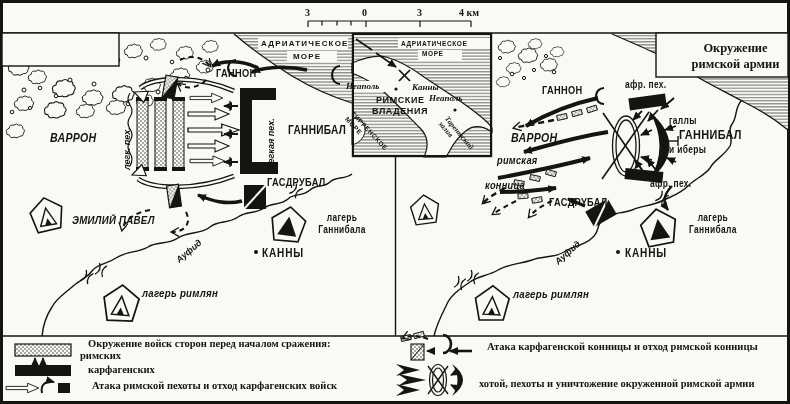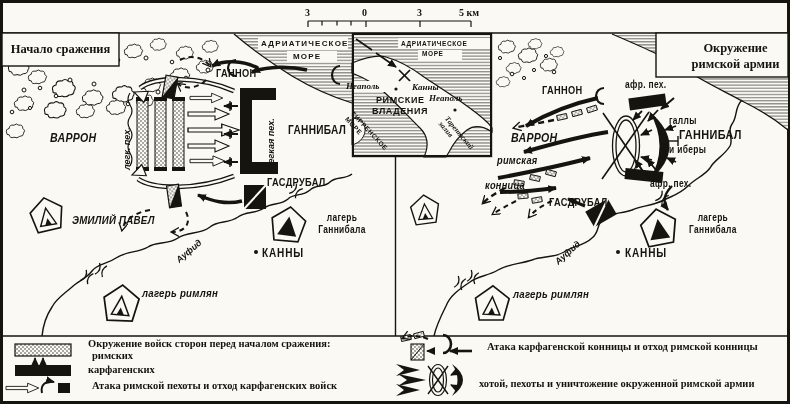--- a/index.html
+++ b/index.html
@@ -347,23 +347,22 @@
     <line x1="448" y1="366" x2="428" y2="394" stroke="#15140f" stroke-width="1.4"></line>
     <path d="M452,364 Q474,380 452,396 Q463,380 452,364 Z" fill="#15140f"></path>
     <line x1="459" y1="371" x2="451" y2="375" stroke="#15140f" stroke-width="1.5" marker-end="url(#mb)"></line>
     <line x1="459" y1="389" x2="451" y2="385" stroke="#15140f" stroke-width="1.5" marker-end="url(#mb)"></line>
   </g>
 </svg>
 
 <div class="lab num" style="left:305px;top:7px">3</div>
 <div class="lab num" style="left:362px;top:7px">0</div>
 <div class="lab num" style="left:417px;top:7px">3</div>
-<div class="lab num" style="left:459px;top:7px">5 км</div>
-
-<div class="lab ttl" style="left:2px;top:42px;width:117px">Начало сражения</div>
+<div class="lab num" style="left:459px;top:7px">4 км</div>
+
 <div class="lab ttl blk" style="left:656px;top:40px;width:159px;line-height:16px">
   <span>Окружение</span>
   <span>римской армии</span>
 </div>
 
 <div class="lab sea-sm" style="left:261px;top:39px">АДРИАТИЧЕСКОЕ</div>
 <div class="lab sea-sm" style="left:293px;top:52px">МОРЕ</div>
 <div class="lab m" style="left:216px;top:67px">ГАННОН</div>
 <div class="lab mi" style="left:50px;top:131px;font-size:12px">ВАРРОН</div>
 <div class="lab vi" style="left:122px;top:170px">легк. пех.</div>
@@ -407,19 +406,19 @@
 <div class="lab m" style="left:549px;top:196px">ГАСДРУБАЛ</div>
 <div class="lab m blk" style="left:686px;top:212px;width:64px;text-align:center;font-size:10px;line-height:11.5px">
   <span>лагерь</span>
   <span>Ганнибала</span>
 </div>
 <div class="lab m" style="left:625px;top:246px;font-size:12px;letter-spacing:1px">КАННЫ</div>
 <div class="lab ri" style="left:553px;top:259px;transform:rotate(-42deg)">Ауфид</div>
 <div class="lab mi" style="left:513px;top:288px">лагерь римлян</div>
 
 <div class="lab lg" style="left:88px;top:338px">Окружение войск сторон перед началом сражения:</div>
-<div class="lab lg" style="left:92px;top:350px">римских</div>
+<div class="lab lg" style="left:80px;top:350px">римских</div>
 <div class="lab lg" style="left:88px;top:364px">карфагенских</div>
 <div class="lab lg" style="left:92px;top:380px">Атака римской пехоты и отход карфагенских войск</div>
 <div class="lab lg" style="left:487px;top:341px">Атака карфагенской конницы и отход римской конницы</div>
 <div class="lab lg" style="left:479px;top:378px">хотой, пехоты и уничтожение окруженной римской армии</div>
 
 </div>
 
 </body></html>

